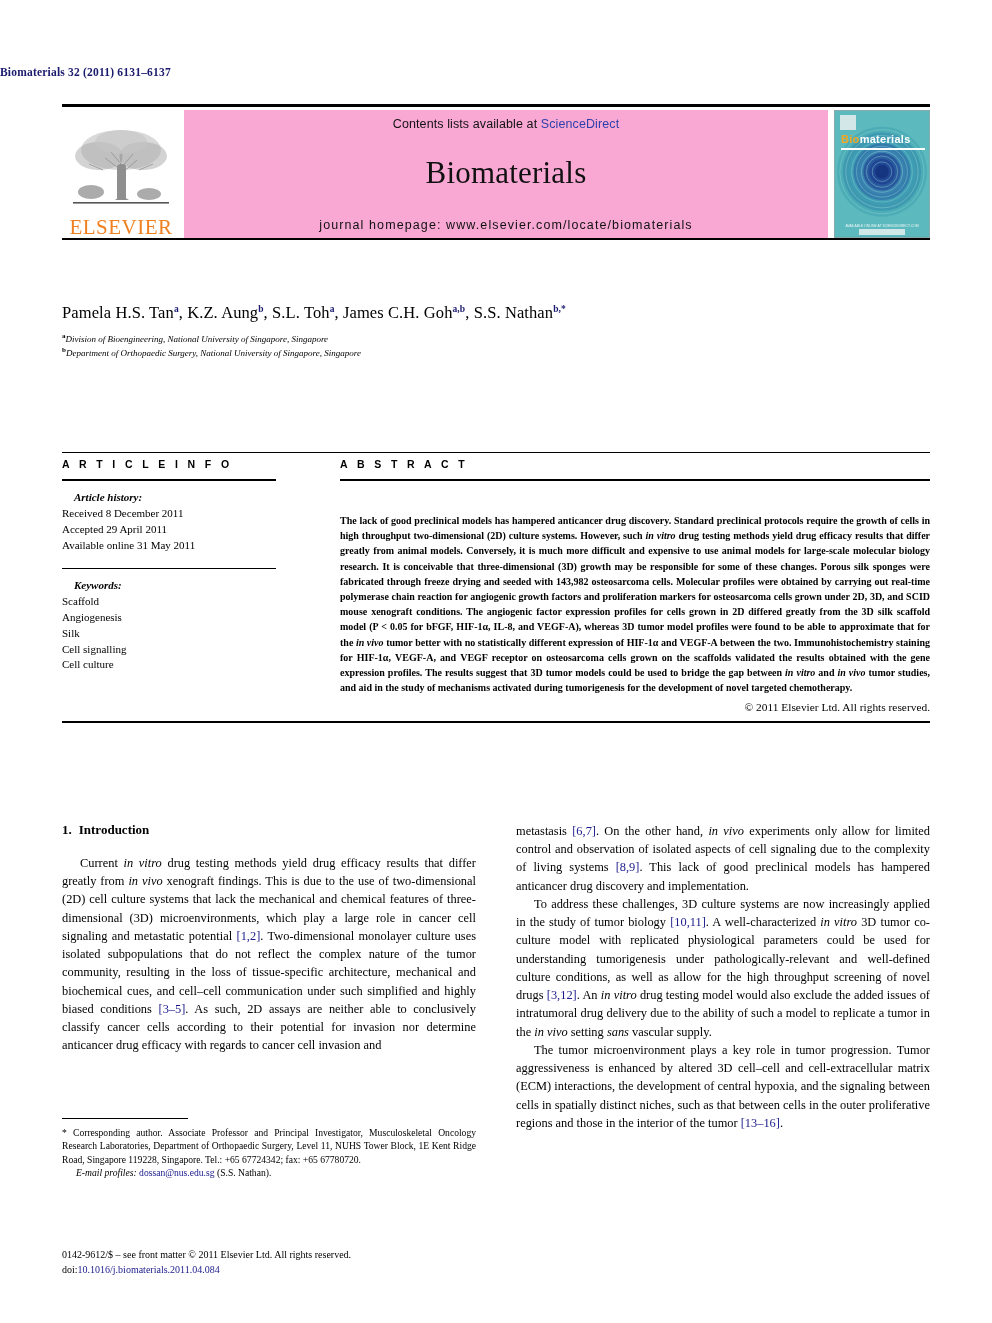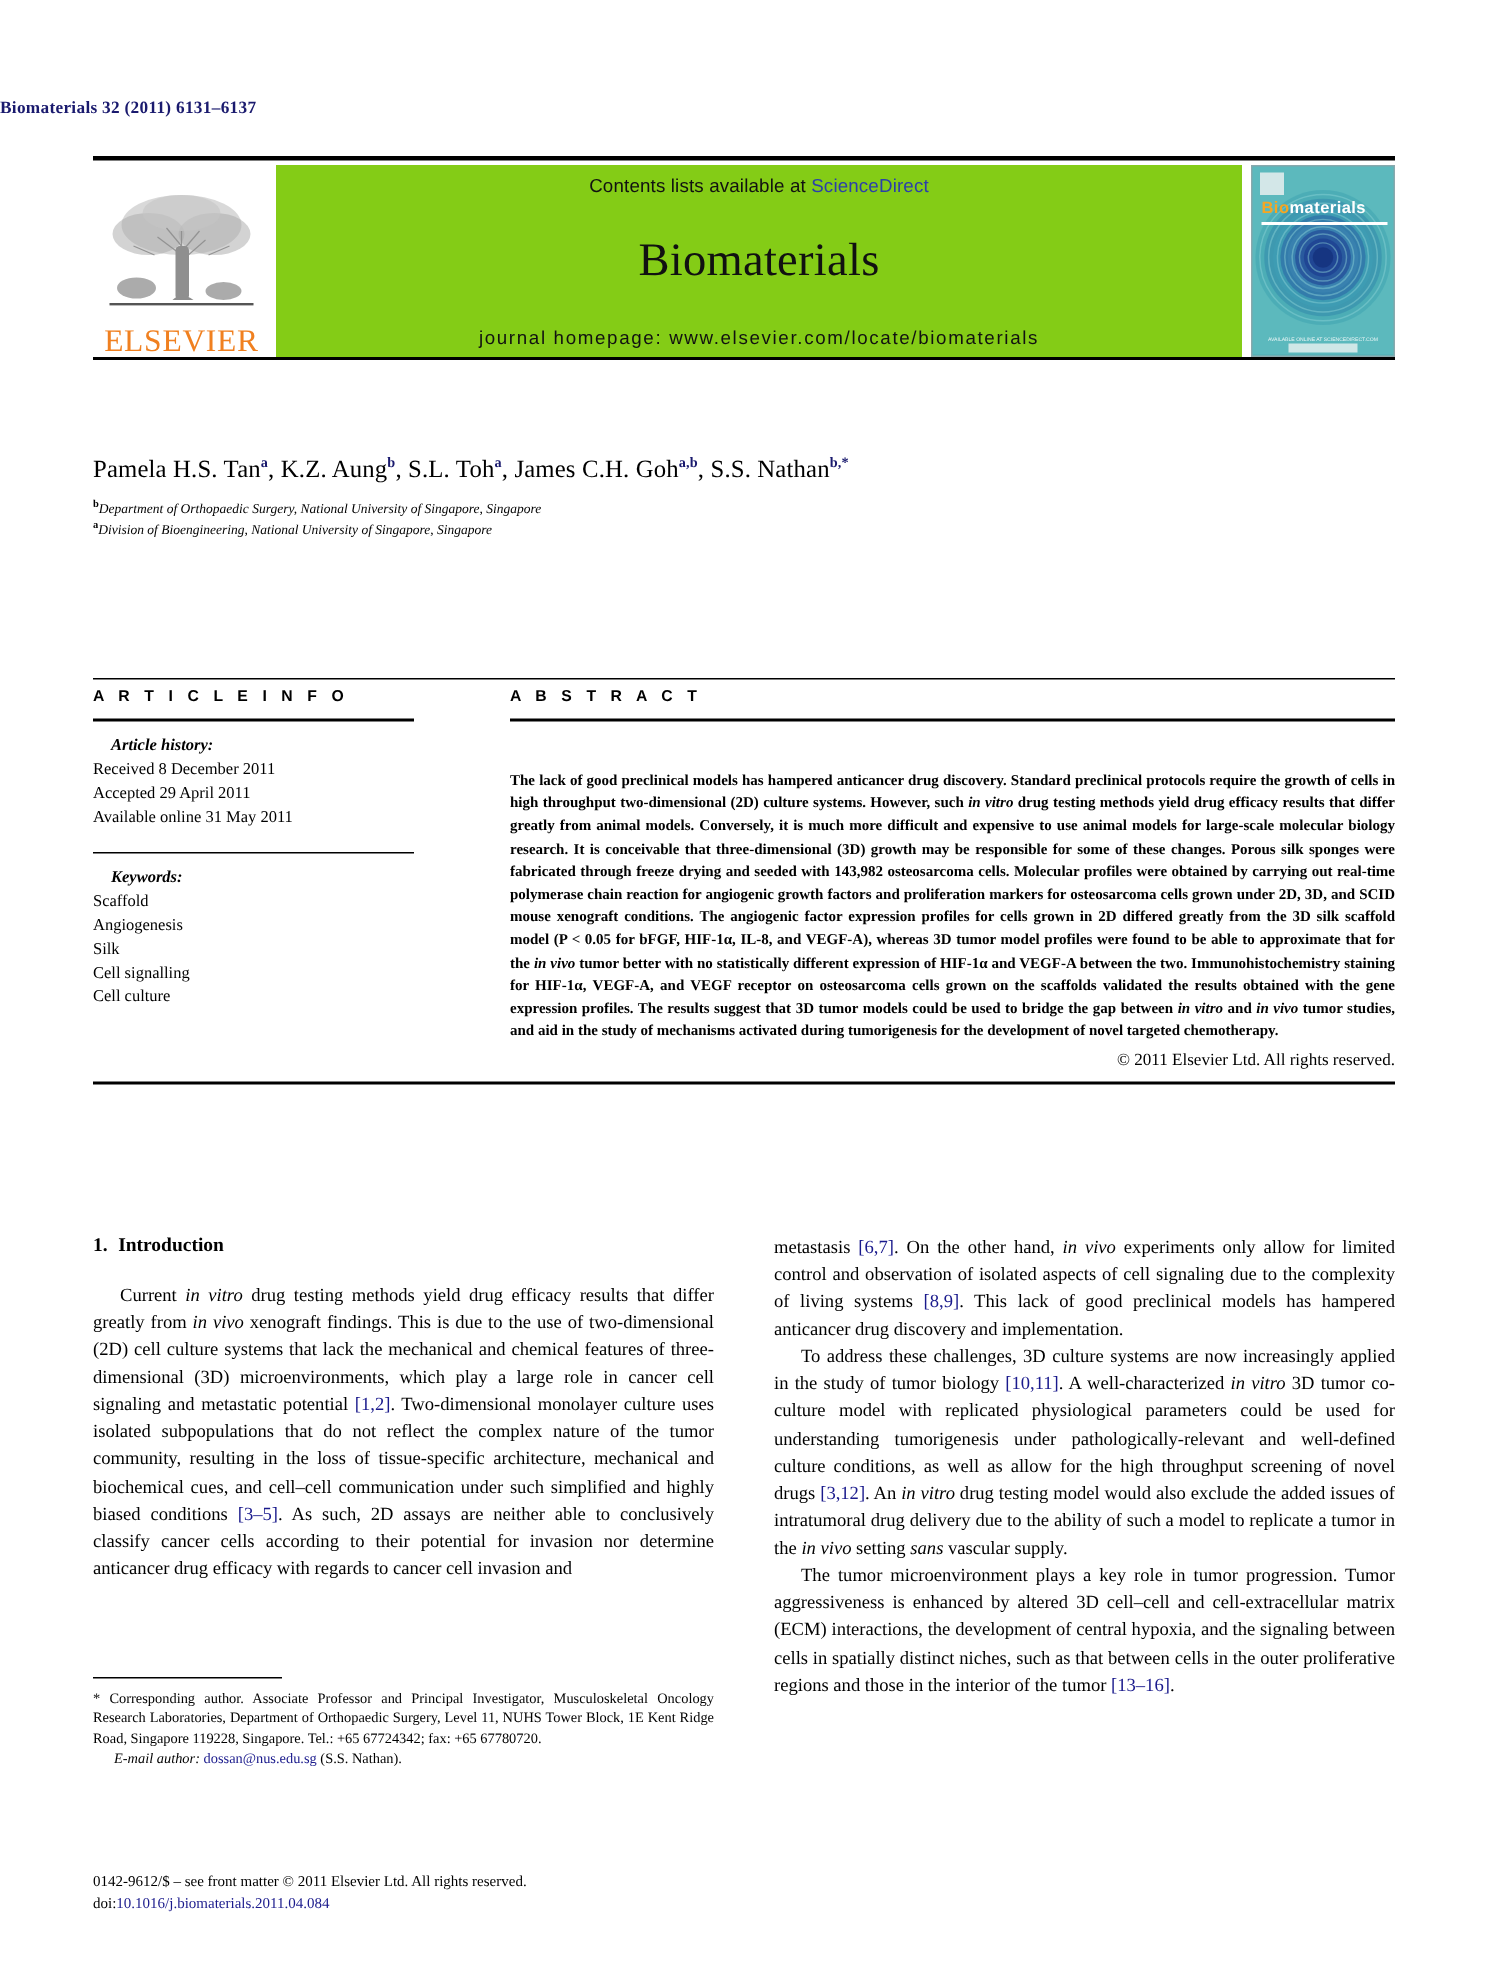--- a/index.html
+++ b/index.html
@@ -75,21 +75,21 @@
   .elsevier-word {
     font-family: "Liberation Serif", serif;
     font-size: 21px;
     letter-spacing: .5px;
     color: #f08020;
     line-height: 1;
     margin-top: 1px;
   }
   .journal-band {
     flex: 1 1 auto;
-    background: #84cc16;
+    background: #f9a8d4;
     margin-left: 4px;
     margin-right: 6px;
     position: relative;
     display: flex;
     flex-direction: column;
     align-items: center;
     justify-content: flex-start;
     padding-top: 7px;
     box-sizing: border-box;
   }
@@ -463,22 +463,22 @@
     <div class="masthead-rule-bottom"></div>
   </div>
 
   <div class="title-block">
 
     <div class="authors">
       <span>Pamela H.S. Tan</span><sup>a</sup>, <span>K.Z. Aung</span><sup>b</sup>, <span>S.L. Toh</span><sup>a</sup>, <span>James C.H. Goh</span><sup>a,b</sup>, <span>S.S. Nathan</span><sup>b,*</sup>
     </div>
 
     <div class="affils">
+      <div><sup>a</sup><span>Division of Bioengineering, National University of Singapore, Singapore</span></div>
       <div><sup>b</sup><span>Department of Orthopaedic Surgery, National University of Singapore, Singapore</span></div>
-      <div><sup>a</sup><span>Division of Bioengineering, National University of Singapore, Singapore</span></div>
     </div>
   </div>
 
   <div class="info-abstract">
     <div class="ia-rule-top"></div>
     <div class="ia-cols">
 
       <div class="col-info">
         <div class="sec-head">A R T I C L E   I N F O</div>
         <div class="head-rule"></div>
@@ -521,21 +521,21 @@
       <p class="body-p" style="text-indent:0"><span>metastasis </span><span class="ref">[6,7]</span><span>. On the other hand, </span><i>in vivo</i><span> experiments only allow for limited control and observation of isolated aspects of cell signaling due to the complexity of living systems </span><span class="ref">[8,9]</span><span>. This lack of good preclinical models has hampered anticancer drug discovery and implementation.</span></p>
       <p class="body-p"><span>To address these challenges, 3D culture systems are now increasingly applied in the study of tumor biology </span><span class="ref">[10,11]</span><span>. A well-characterized </span><i>in vitro</i><span> 3D tumor co-culture model with replicated physiological parameters could be used for understanding tumorigenesis under pathologically-relevant and well-defined culture conditions, as well as allow for the high throughput screening of novel drugs </span><span class="ref">[3,12]</span><span>. An </span><i>in vitro</i><span> drug testing model would also exclude the added issues of intratumoral drug delivery due to the ability of such a model to replicate a tumor in the </span><i>in vivo</i><span> setting </span><i>sans</i><span> vascular supply.</span></p>
       <p class="body-p"><span>The tumor microenvironment plays a key role in tumor progression. Tumor aggressiveness is enhanced by altered 3D cell–cell and cell-extracellular matrix (ECM) interactions, the development of central hypoxia, and the signaling between cells in spatially distinct niches, such as that between cells in the outer proliferative regions and those in the interior of the tumor </span><span class="ref">[13–16]</span><span>.</span></p>
     </div>
 
   </div>
 
   <div class="footnotes">
     <div class="fn-rule"></div>
     <div class="fn-text">* Corresponding author. Associate Professor and Principal Investigator, Musculoskeletal Oncology Research Laboratories, Department of Orthopaedic Surgery, Level 11, NUHS Tower Block, 1E Kent Ridge Road, Singapore 119228, Singapore. Tel.: +65 67724342; fax: +65 67780720.</div>
-    <div class="fn-text" style="text-indent:14px;"><span class="email-label">E-mail author:</span> <span class="email-link">dossan@nus.edu.sg</span> <span>(S.S. Nathan).</span></div>
+    <div class="fn-text" style="text-indent:14px;"><span class="email-label">E-mail profiles:</span> <span class="email-link">dossan@nus.edu.sg</span> <span>(S.S. Nathan).</span></div>
   </div>
 
   <div class="issn-block">
     <div>0142-9612/$ – see front matter © 2011 Elsevier Ltd. All rights reserved.</div>
     <div><span>doi:</span><span class="doi-link">10.1016/j.biomaterials.2011.04.084</span></div>
   </div>
 
 </div>
 
 </body></html>

